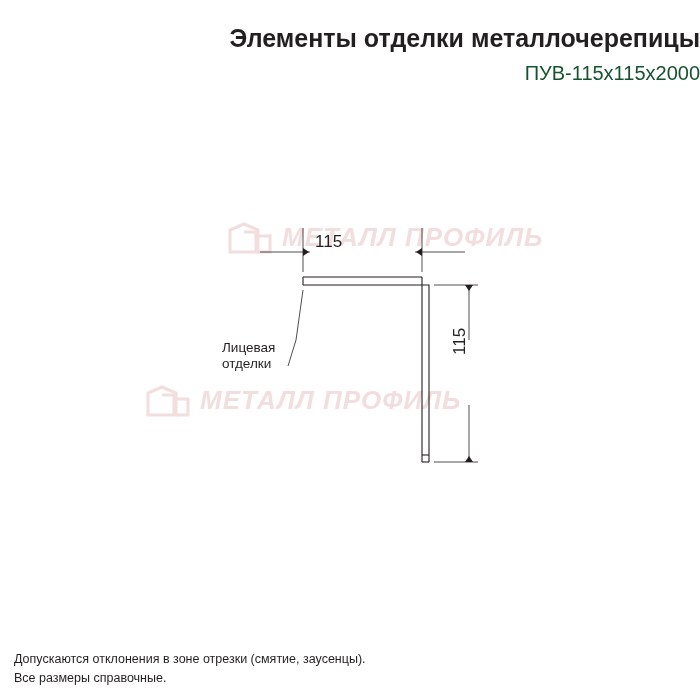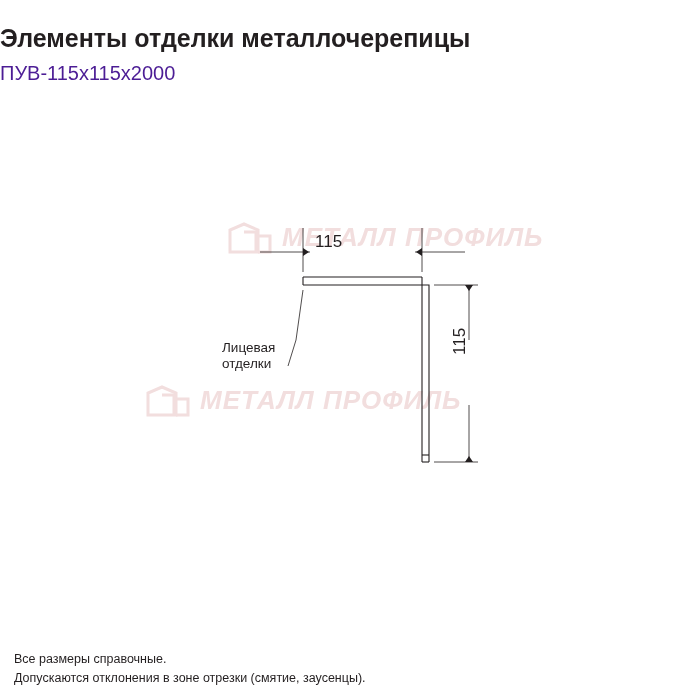--- a/index.html
+++ b/index.html
@@ -20,38 +20,38 @@
     width: 700px;
     height: 700px;
   }
 
   
   .title-block {
     position: absolute;
     top: 0;
     left: 0;
     width: 700px;
-    text-align: left;
+    text-align: right;
   }
   .main-title {
     font-size: 25px;
     font-weight: bold;
     margin-top: 24px;
     letter-spacing: 0px;
     color: #231f20;
   }
   .sub-title {
     font-size: 20px;
     margin-top: 26px;
     color: #231f20;
   }
   .code-title {
     font-size: 20px;
     margin-top: 9px;
-    color: #4c1d95;
+    color: #14532d;
   }
 
   
   .watermark {
     position: absolute;
     display: flex;
     opacity: 1;
     pointer-events: none;
     user-select: none;
   }
@@ -193,17 +193,17 @@
     <div class="dim-label dim-top">115</div>
     <div class="dim-label dim-right">115</div>
 
     <div class="face-label">
       <div>Лицевая</div>
       <div>отделки</div>
     </div>
   </div>
 
   <div class="footer">
+    <div>Допускаются отклонения в зоне отрезки (смятие, заусенцы).</div>
     <div>Все размеры справочные.</div>
-    <div>Допускаются отклонения в зоне отрезки (смятие, заусенцы).</div>
   </div>
 
 </div>
 
 </body></html>

